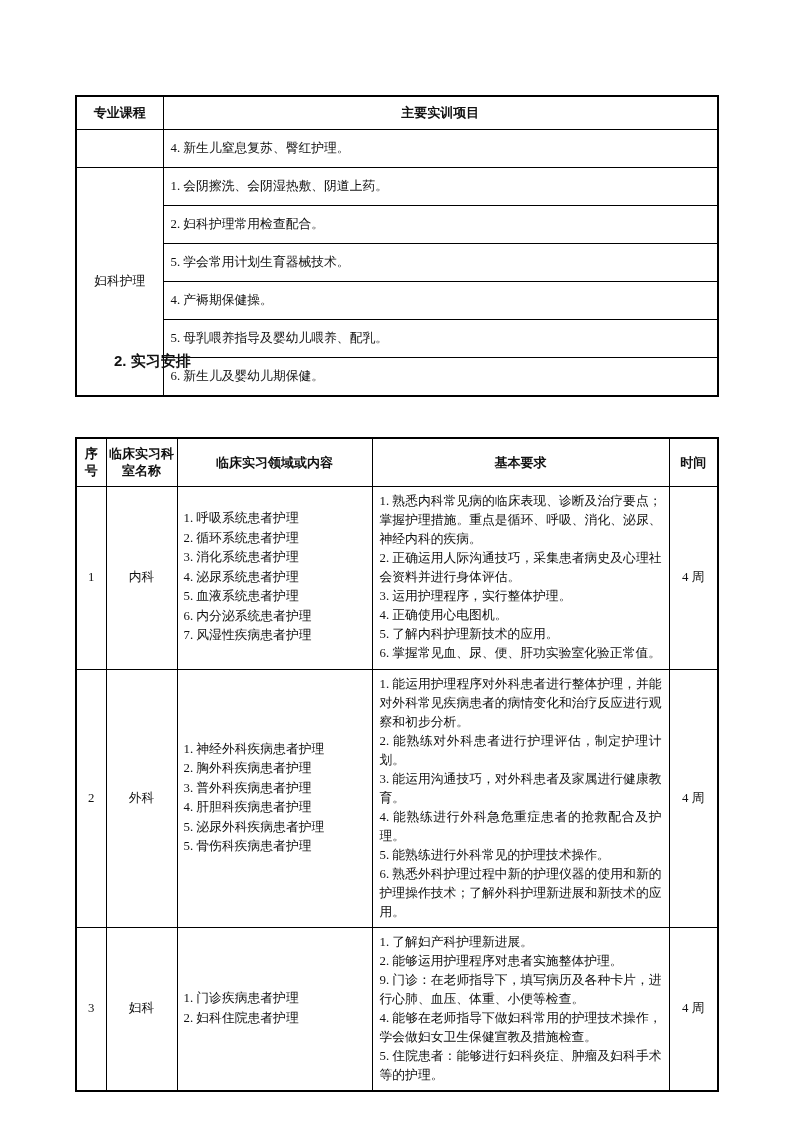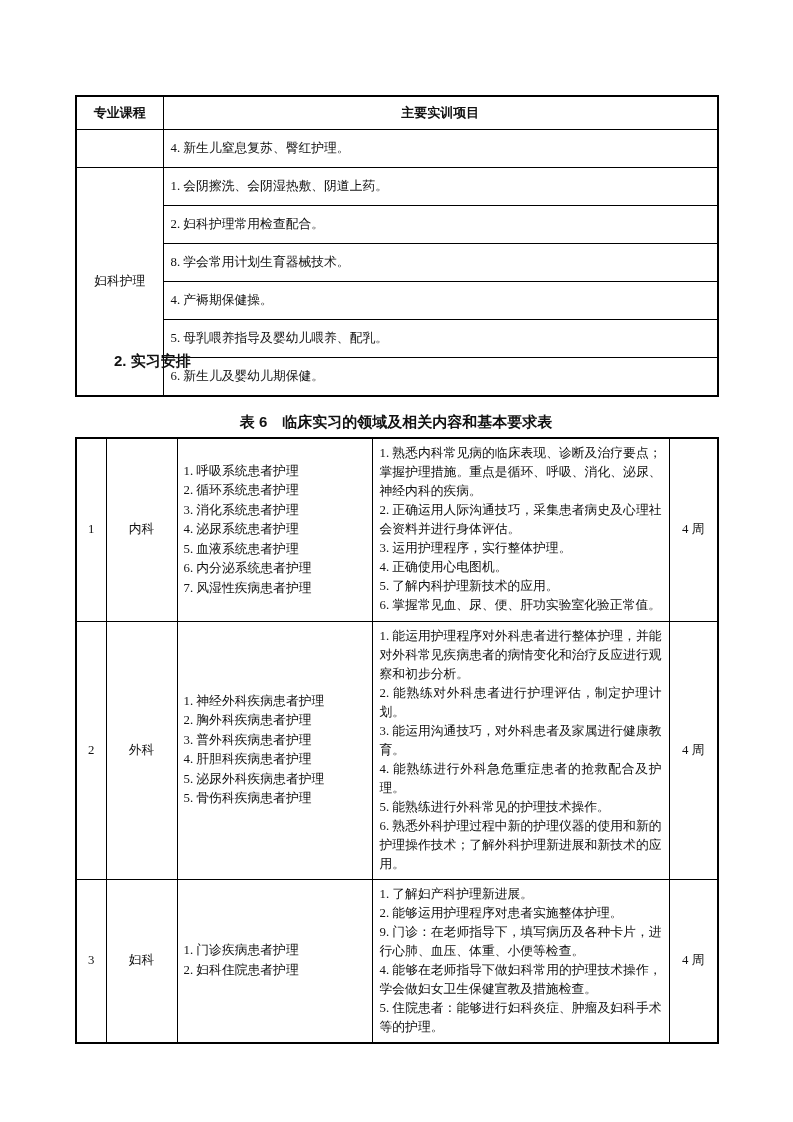--- a/index.html
+++ b/index.html
@@ -83,47 +83,53 @@
       <td>4. 新生儿窒息复苏、臀红护理。</td>
     </tr>
     <tr class="r">
       <td class="course" rowspan="6">妇科护理</td>
       <td>1. 会阴擦洗、会阴湿热敷、阴道上药。</td>
     </tr>
     <tr class="r">
           <td>2. 妇科护理常用检查配合。</td>
         </tr>
     <tr class="r">
-          <td>8. 学会常用计划生育器械技术。</td>
+          <td>5. 学会常用计划生育器械技术。</td>
         </tr>
     <tr class="r">
           <td>4. 产褥期保健操。</td>
         </tr>
     <tr class="r">
           <td>5. 母乳喂养指导及婴幼儿喂养、配乳。</td>
         </tr>
     <tr class="r">
           <td>6. 新生儿及婴幼儿期保健。</td>
         </tr>
   </tbody>
     </table>
 
   <div class="sec-heading">2. 实习安排</div>
 
-  <div class="t2-caption">表 6　临床实习的领域及相关内容和基本要求表</div>
 
   <table id="t2">
     <colgroup>
       <col style="width:30px">
         <col style="width:71px">
         <col style="width:195px">
         <col style="width:297px">
         <col style="width:49px">
     </colgroup>
     <tbody>
+        <tr class="hdr">
+      <th>序号</th>
+      <th>临床实习科室名称</th>
+      <th>临床实习领域或内容</th>
+      <th>基本要求</th>
+      <th>时间</th>
+    </tr>
     <tr class="row1">
       <td class="num">1</td>
       <td class="dept">内科</td>
       <td class="areas">
             <div>1. 呼吸系统患者护理</div>
             <div>2. 循环系统患者护理</div>
             <div>3. 消化系统患者护理</div>
             <div>4. 泌尿系统患者护理</div>
             <div>5. 血液系统患者护理</div>
             <div>6. 内分泌系统患者护理</div>

